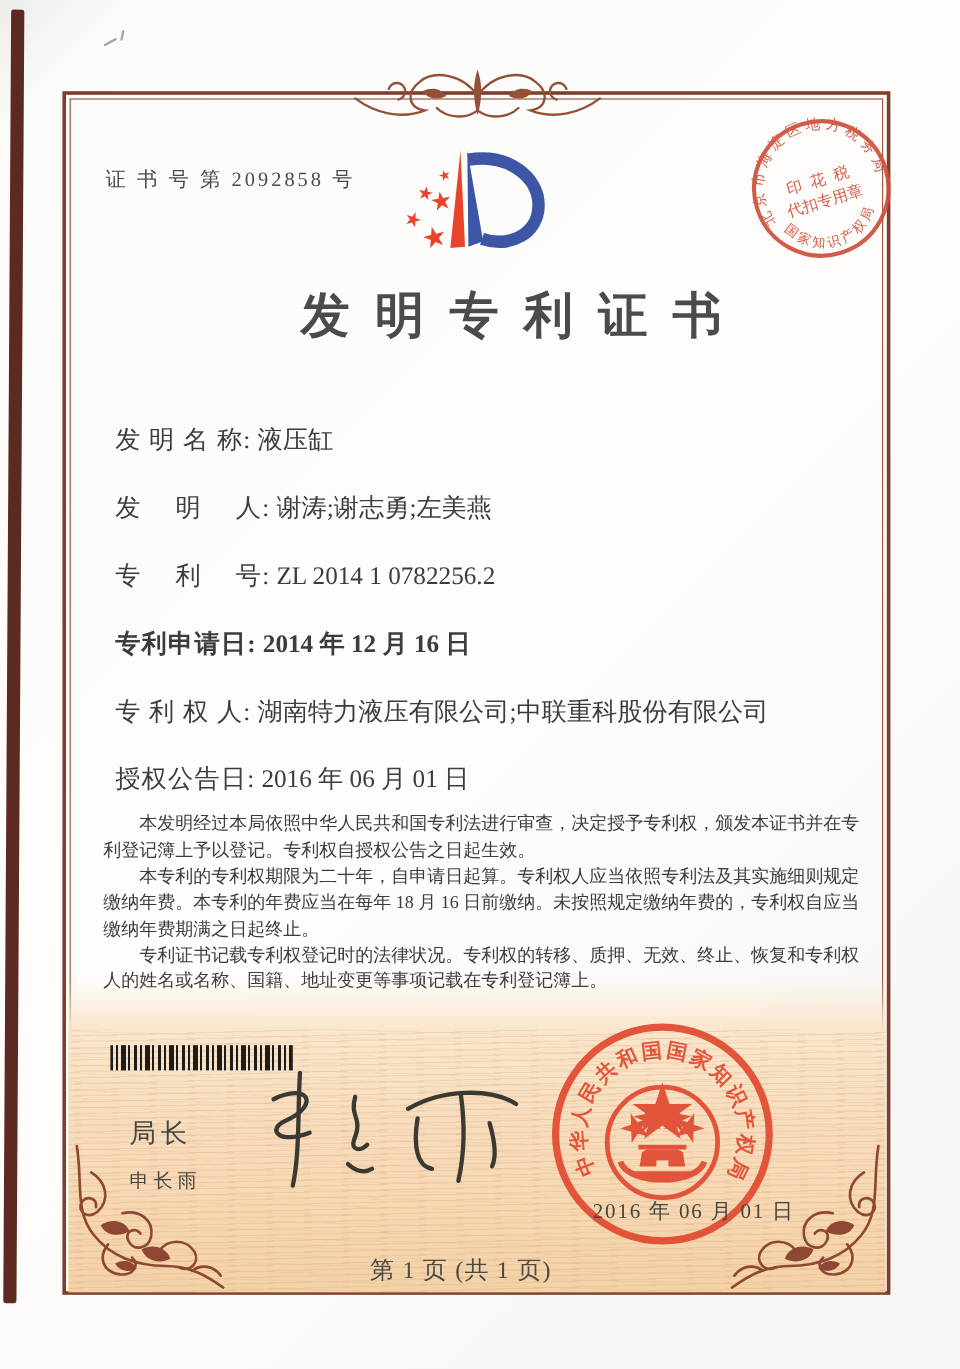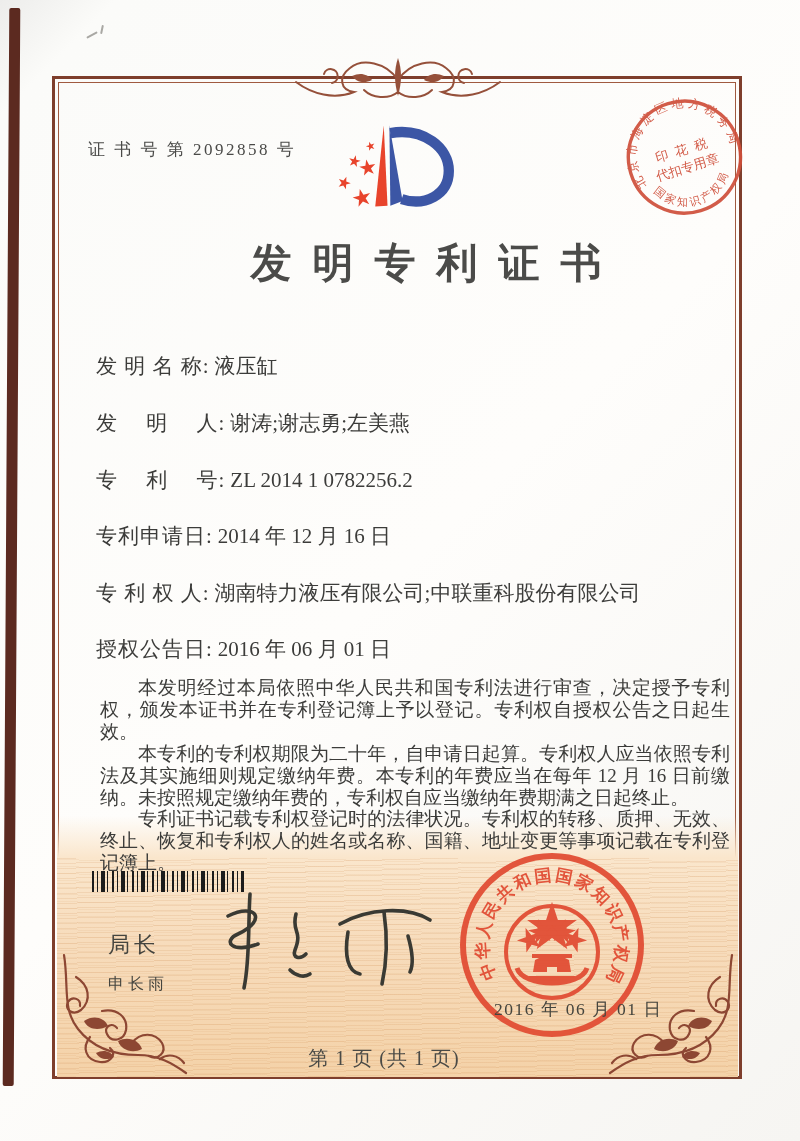--- a/index.html
+++ b/index.html
@@ -26,21 +26,21 @@
       repeating-linear-gradient(178.5deg,rgba(203,136,76,.18) 0 1px,rgba(0,0,0,0) 1px 5px),
       repeating-linear-gradient(1.5deg,rgba(203,136,76,.10) 0 1px,rgba(0,0,0,0) 1px 7px);
     opacity:.9;}
   .txt{position:absolute;color:#3e3e3c;white-space:nowrap;}
   .cert-no{left:88px;top:138px;font-size:17px;letter-spacing:2.5px;color:#4a4a48;}
   .title{left:52px;top:236px;width:684px;text-align:center;font-size:41px;font-weight:700;
     color:#4b4b49;letter-spacing:21px;text-indent:21px;white-space:nowrap;padding-left:32px;}
   .field{left:96px;font-size:21px;color:#3c3c3a;}
   .field .lab{letter-spacing:1px;}
   .field .val{margin-left:5px;}
-  .paras{position:absolute;left:100px;top:677px;width:630px;font-size:19px;
+  .paras{position:absolute;left:86px;top:677px;width:630px;font-size:15px;
     line-height:21.9px;color:#3c3c3a;text-align:justify;}
   .paras p{margin:0;text-indent:2em;}
   .barcode{position:absolute;left:92px;top:871px;width:152px;height:21px;
     background:
       repeating-linear-gradient(90deg,#1c1c1c 0 2px,rgba(0,0,0,0) 2px 5px,#1c1c1c 5px 6px,rgba(0,0,0,0) 6px 9px,#1c1c1c 9px 13px,rgba(0,0,0,0) 13px 15px,#1c1c1c 15px 16px,rgba(0,0,0,0) 16px 20px);}
   .signer-title{left:108px;top:930px;font-size:22px;letter-spacing:4px;color:#45453f;}
   .signer-name{left:108px;top:974px;font-size:16px;letter-spacing:4px;color:#45453f;}
   .sig{position:absolute;left:212px;top:880px;}
   .seal{position:absolute;left:457px;top:850px;}
   .seal-date{left:494px;top:997px;font-size:17.5px;letter-spacing:1.5px;color:#45453e;z-index:5;}
@@ -154,33 +154,33 @@
 
   <div class="txt field" style="top:352px;">
     <span class="lab">发 明 名 称:</span><span class="val">液压缸</span>
   </div>
   <div class="txt field" style="top:409px;">
     <span class="lab">发　 明　 人:</span><span class="val">谢涛;谢志勇;左美燕</span>
   </div>
   <div class="txt field" style="top:466px;">
     <span class="lab">专　 利　 号:</span><span class="val">ZL 2014 1 0782256.2</span>
   </div>
-  <div class="txt field" style="top:522px;">
+  <div class="txt field" style="top:522px;font-weight:bold;">
     <span class="lab">专利申请日:</span><span class="val">2014 年 12 月 16 日</span>
   </div>
   <div class="txt field" style="top:579px;">
     <span class="lab">专 利 权 人:</span><span class="val">湖南特力液压有限公司;中联重科股份有限公司</span>
   </div>
   <div class="txt field" style="top:635px;">
     <span class="lab">授权公告日:</span><span class="val">2016 年 06 月 01 日</span>
   </div>
 
   <div class="paras">
     <p>本发明经过本局依照中华人民共和国专利法进行审查，决定授予专利权，颁发本证书并在专利登记簿上予以登记。专利权自授权公告之日起生效。</p>
-    <p>本专利的专利权期限为二十年，自申请日起算。专利权人应当依照专利法及其实施细则规定缴纳年费。本专利的年费应当在每年 12 月 16 日前缴纳。未按照规定缴纳年费的，专利权自应当缴纳年费期满之日起终止。</p>
+    <p>本专利的专利权期限为二十年，自申请日起算。专利权人应当依照专利法及其实施细则规定缴纳年费。本专利的年费应当在每年 18 月 16 日前缴纳。未按照规定缴纳年费的，专利权自应当缴纳年费期满之日起终止。</p>
     <p>专利证书记载专利权登记时的法律状况。专利权的转移、质押、无效、终止、恢复和专利权人的姓名或名称、国籍、地址变更等事项记载在专利登记簿上。</p>
   </div>
 
   <div class="barcode"></div>
 
   <div class="txt signer-title">局长</div>
   <div class="txt signer-name">申长雨</div>
 
   <svg class="sig" width="225" height="118" viewBox="0 0 225 118">
     <g stroke="#3a3a33" stroke-width="3.6" fill="none" stroke-linecap="round" stroke-linejoin="round">

